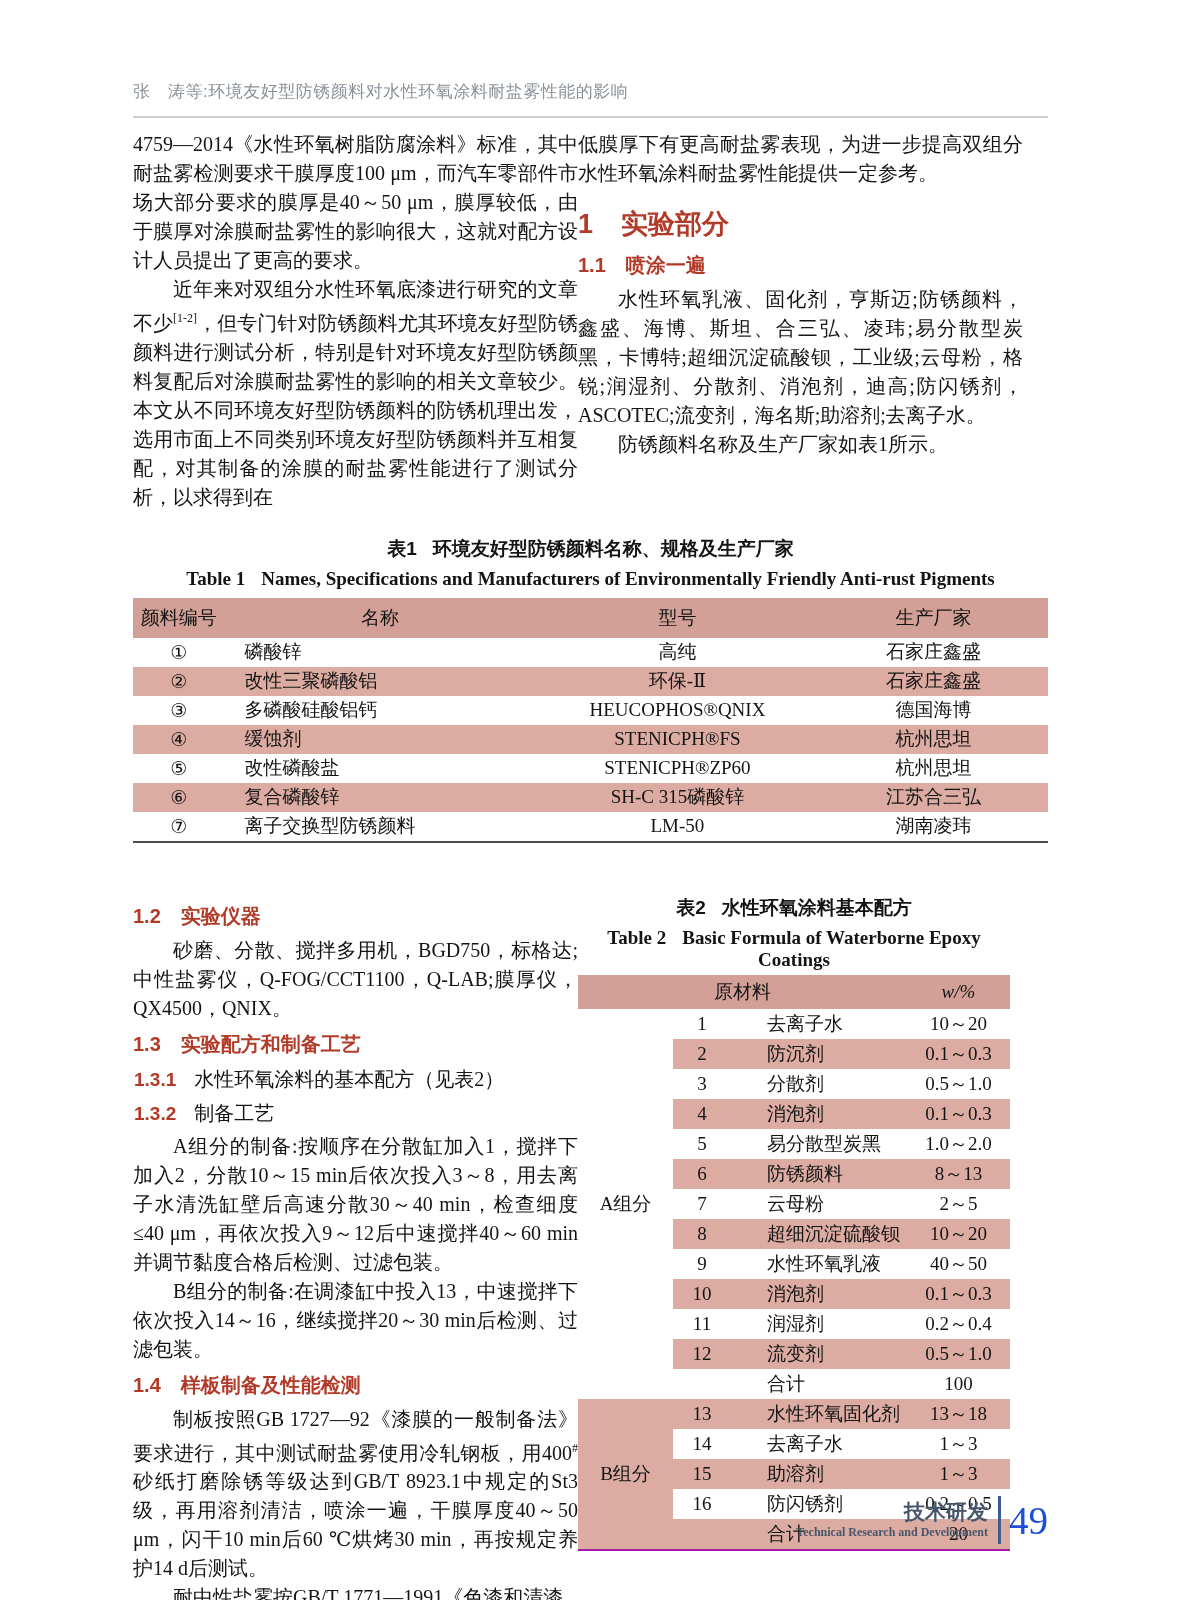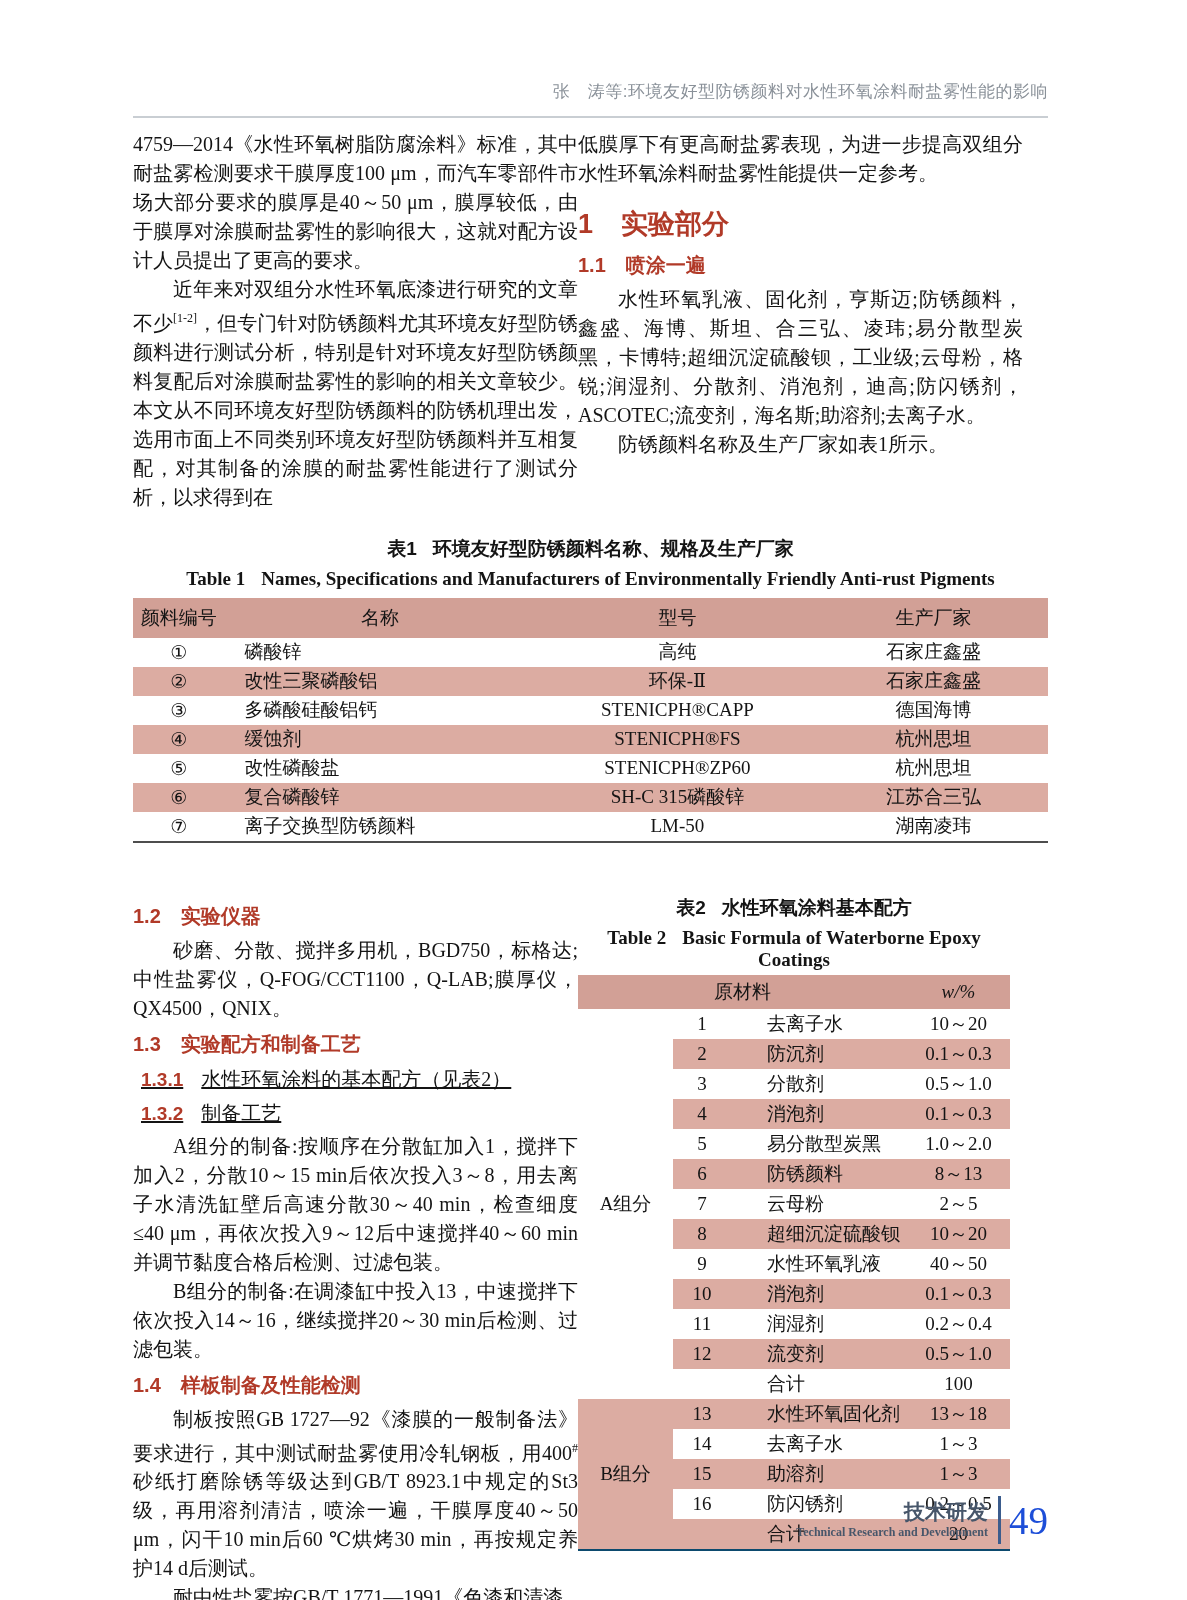--- a/index.html
+++ b/index.html
@@ -1,39 +1,39 @@
 <!DOCTYPE html>
 <html><head>
 <meta charset="utf-8">
 <style>
   html,body{margin:0;padding:0;background:#ffffff;}
   .page{position:relative;width:1187px;height:1600px;background:#ffffff;overflow:hidden;
         font-family:"Liberation Serif","DejaVu Serif",serif;color:#141414;}
 
   
-  .running-header{position:absolute;top:80px;left:133px;width:915px;text-align:right;
+  .running-header{position:absolute;top:80px;left:133px;width:915px;text-align:left;
         font-size:17px;letter-spacing:.5px;color:#8a9199;
         font-family:Liberation Sans, sans-serif;}
   .header-rule{position:absolute;top:116px;left:133px;width:915px;height:2px;background:#c9ced3;}
 
   .content{position:absolute;left:133px;top:130px;width:915px;}
   .cols{display:grid;grid-template-columns:445px 445px;}
 
   .para{font-size:20px;line-height:29px;text-align:justify;margin:0;}
   .indent{text-indent:2em;}
   sup{font-size:12px;}
 
   
   .h1{margin:18px 0 10px 0;font-family:"Liberation Sans","DejaVu Sans",sans-serif;
       font-weight:bold;font-size:27px;color:#b13a28;}
   .h1 .num{margin-right:28px;}
   .h2{margin:8px 0 6px 0;font-family:"Liberation Sans","DejaVu Sans",sans-serif;
       font-weight:bold;font-size:20px;color:#b13a28;}
   .h2 .num{margin-right:20px;}
-  .h3{margin:3px 8px;font-size:20px;line-height:30px;color:#141414;text-decoration:underline;}
+  .h3{margin:3px 1px;font-size:20px;line-height:30px;color:#141414;}
   .h3 .num{font-family:"Liberation Sans","DejaVu Sans",sans-serif;font-weight:bold;
       color:#b13a28;margin-right:18px;font-size:19px;}
 
   
   table{border-collapse:collapse;table-layout:fixed;}
   td,th{padding:0;font-size:19px;font-weight:normal;overflow:hidden;white-space:nowrap;}
   .center{text-align:center;margin-left:40px;}
 
   
   .table1-wrap{margin-top:24px;}
@@ -41,21 +41,21 @@
       font-size:19px;text-align:center;margin:0 0 6px 0;}
   .tbl-title-en{font-weight:bold;font-size:19px;text-align:center;margin:0 0 8px 0;}
   .tbl-title-cn .tl,.tbl-title-en .tl{margin-right:16px;}
   .t1{width:915px;border-bottom:2px solid #4d4d4d;}
   .t1 th{height:40px;background:#d2a096;}
   .t1 td{height:29px;}
   .t1 tr.pink td{background:#dcaca2;}
   .t1 .name{text-align:left;padding-left:20px;}
 
   
-  .t2{width:432px;border-bottom:2px solid #0c4a6e;margin-top:2px;}
+  .t2{width:432px;border-bottom:2px solid #a21caf;margin-top:2px;}
   .t2 td{height:30px;text-align:center;}
   .t2 .t2h{height:34px;background:#d2a096;}
   .t2 .w{font-style:italic;}
   .t2 .mat{text-align:left;padding-left:36px;}
   .t2 td.p{background:#dcaca2;}
   .t2 td.bl{background:#dcaca2;}
 
   
   .footer{position:absolute;top:1496px;left:133px;width:915px;display:flex;
       justify-content:flex-end;align-items:center;}
@@ -117,21 +117,21 @@
           </tr>
           <tr class="pink">
             <td class="center">②</td>
             <td class="name">改性三聚磷酸铝</td>
             <td class="center">环保-Ⅱ</td>
             <td class="center">石家庄鑫盛</td>
           </tr>
           <tr>
             <td class="center">③</td>
             <td class="name">多磷酸硅酸铝钙</td>
-            <td class="center">STENICPH®CAPP</td>
+            <td class="center">HEUCOPHOS®QNIX</td>
             <td class="center">德国海博</td>
           </tr>
           <tr class="pink">
             <td class="center">④</td>
             <td class="name">缓蚀剂</td>
             <td class="center">STENICPH®FS</td>
             <td class="center">杭州思坦</td>
           </tr>
           <tr>
             <td class="center">⑤</td>

